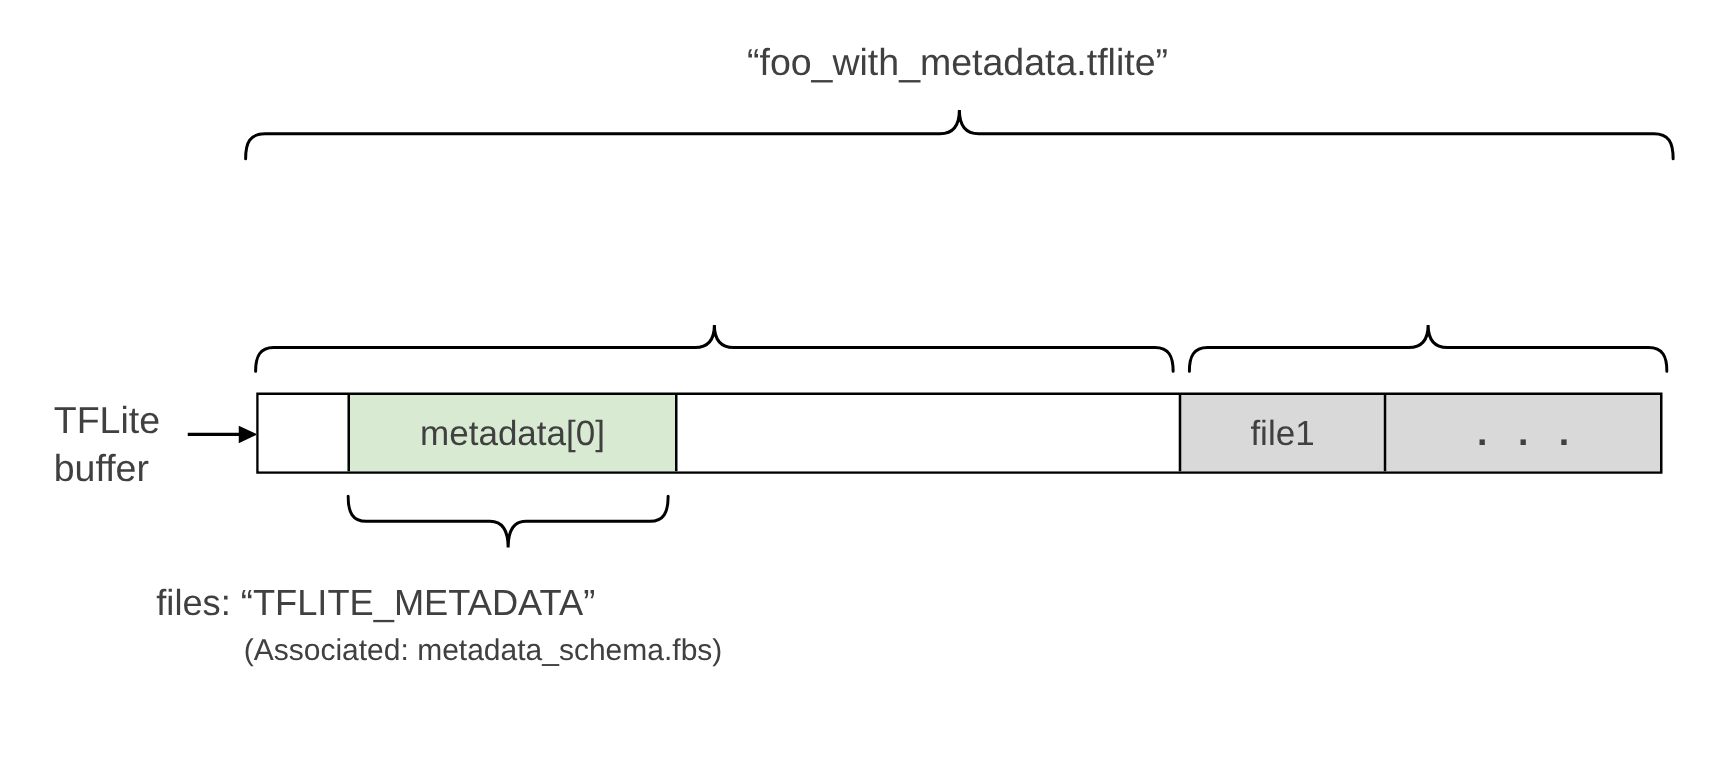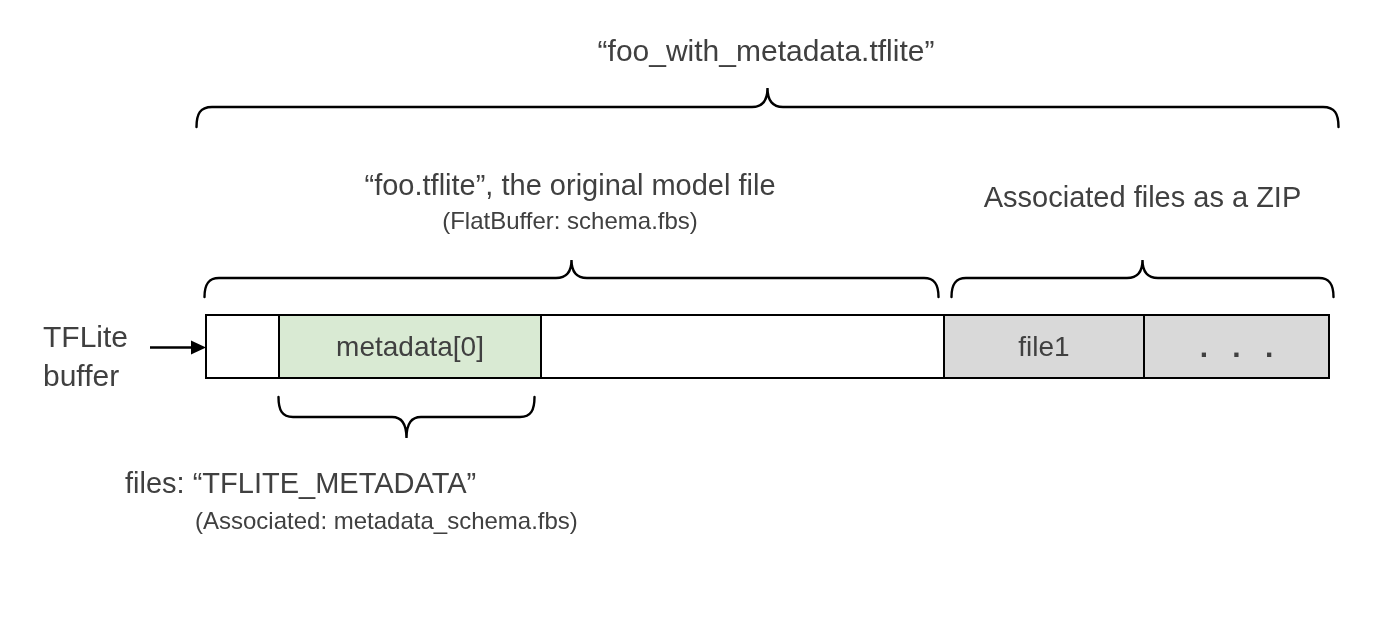--- a/index.html
+++ b/index.html
@@ -33,46 +33,41 @@
     display: flex; background: #fff;
   }
   .seg {
     display: flex; align-items: center; justify-content: center;
     font-size: 28px; box-sizing: border-box;
   }
   .seg + .seg { border-left: 2px solid #000; }
   .seg.s1 { width: 71px; }
   .seg.s2 { width: 262px; }
   .seg.s3 { width: 403px; }
-  .seg.s4 { width: 200px; text-align: center; }
+  .seg.s4 { width: 164px; text-align: center; }
   .seg.s5 { flex: 1; font-weight: bold; font-size: 30px; letter-spacing: 8px; padding-left: 8px; }
 
   .annotation { left: 125px; top: 463px; font-size: 29px; line-height: 40px; }
   .annotation .paren { font-size: 24px; margin-left: 70px; margin-top: 3px; line-height: 30px; }
 
   svg { display: block; }
   .brace path { fill: none; stroke: #000; stroke-width: 2.4; stroke-linecap: round; }
 </style>
 </head>
 <body>
 
 <div class="canvas">
 
   <div class="abs title">“foo_with_metadata.tflite”</div>
 
   <svg class="abs brace" style="left:195px; top:86px;" width="1145" height="43" viewBox="0 0 1145 43">
     <path d="M 1.5 41 C 1.5 28, 5 21, 17 21 L 557 21 C 567 21, 572.5 15, 572.5 2 C 572.5 15, 578 21, 588 21 L 1128 21 C 1140 21, 1143.5 28, 1143.5 41"></path>
   </svg>
 
-  <div class="abs model-label-block">
-    <div class="model-label">“foo.tflite”, the original model file</div>
-    <div class="model-sublabel">(FlatBuffer: schema.fbs)</div>
-  </div>
 
-  <div class="abs zip-label">Associated files as a ZIP</div>
 
   <svg class="abs brace" style="left:203px; top:258px;" width="737" height="41" viewBox="0 0 737 41">
     <path d="M 1.5 39 C 1.5 27, 5 20, 16 20 L 353 20 C 363 20, 368.5 14, 368.5 2 C 368.5 14, 374 20, 384 20 L 721 20 C 732 20, 735.5 27, 735.5 39"></path>
   </svg>
 
   <svg class="abs brace" style="left:950px; top:258px;" width="385" height="41" viewBox="0 0 385 41">
     <path d="M 1.5 39 C 1.5 27, 5 20, 16 20 L 177 20 C 187 20, 192.5 14, 192.5 2 C 192.5 14, 198 20, 208 20 L 369 20 C 380 20, 383.5 27, 383.5 39"></path>
   </svg>
 
   <div class="abs pointer-label">

